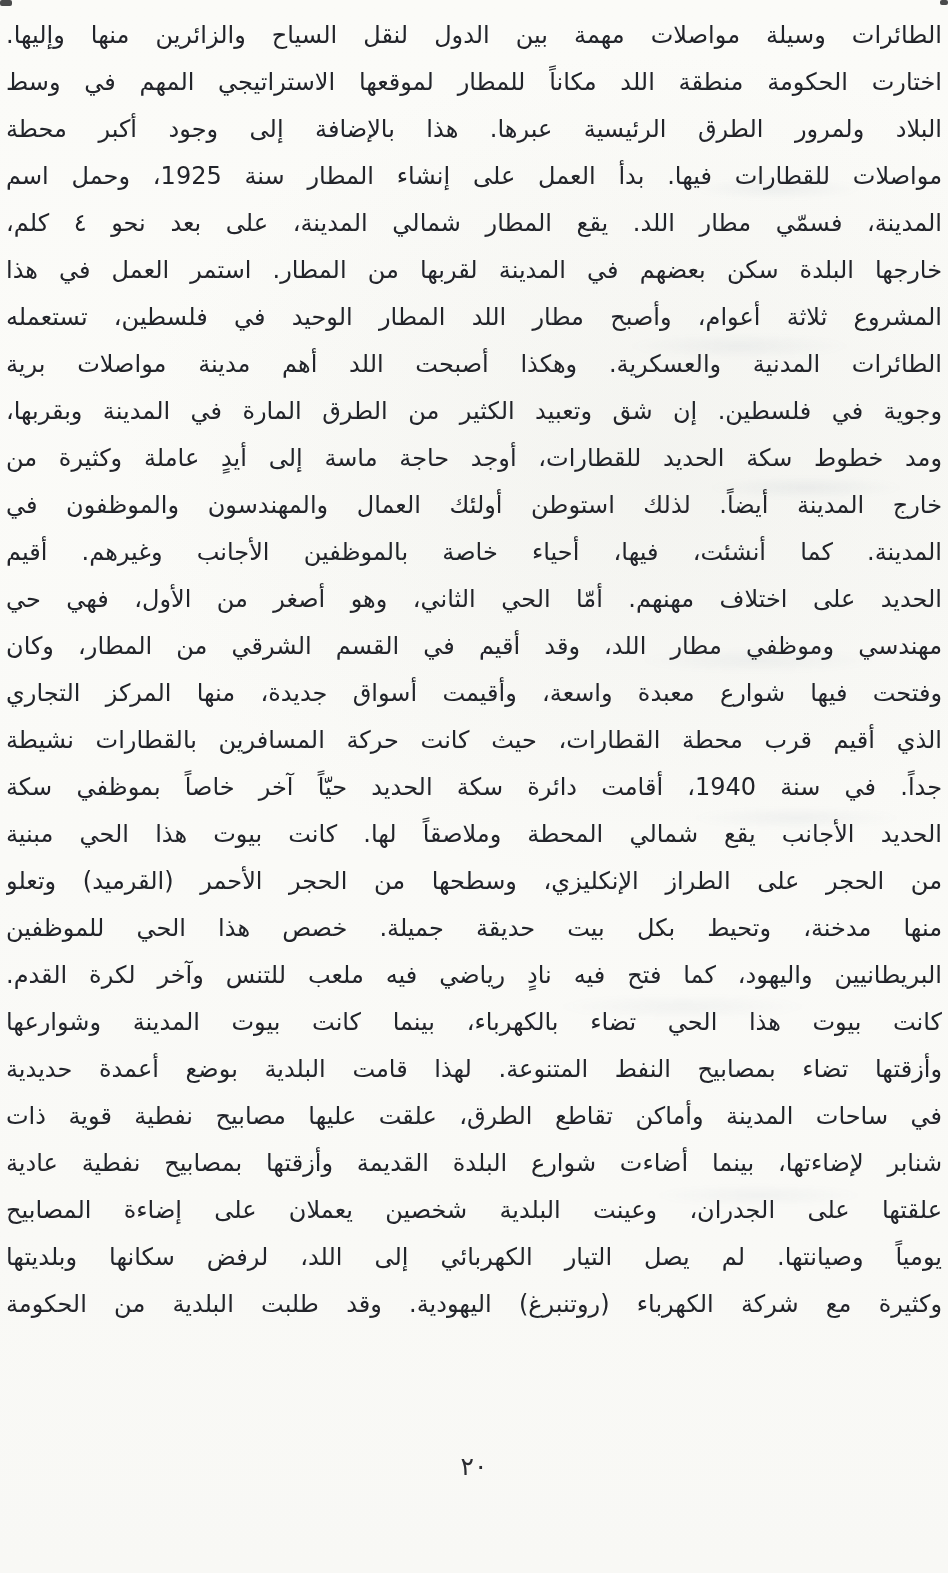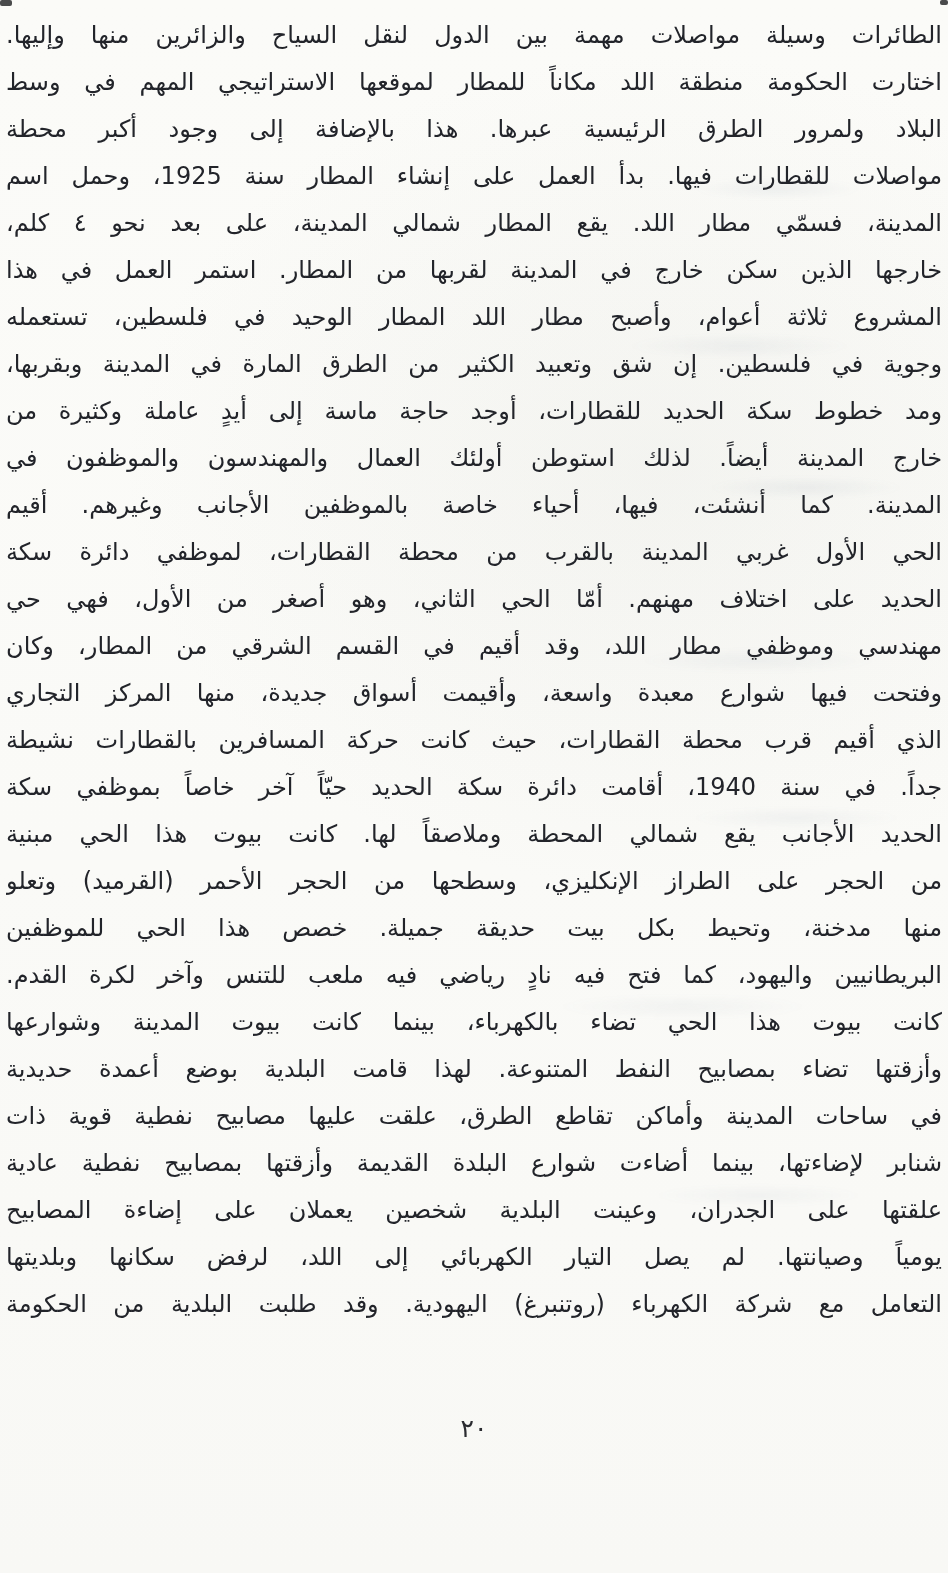--- a/index.html
+++ b/index.html
@@ -55,21 +55,21 @@
     line-height: 47px;
     font-size: 24px;
     text-align: justify;
     text-align-last: justify;
     text-justify: inter-word;
     white-space: normal;
     overflow: hidden;
   }
   .page-number {
     position: absolute;
-    top: 1414px;
+    top: 1452px;
     left: 0;
     right: 0;
     text-align: center;
     font-size: 25px;
     letter-spacing: 2px;
     color: #2a2b30;
   }
 </style>
 </head>
 <body>
@@ -77,38 +77,38 @@
 <div class="page">
   <div class="bleed"></div>
   <div class="corner-mark tl"></div>
   <div class="corner-mark tr"></div>
   <div class="text-block" id="text-block">
       <div class="line">الطائرات وسيلة مواصلات مهمة بين الدول لنقل السياح والزائرين منها وإليها.</div>
       <div class="line">اختارت الحكومة منطقة اللد مكاناً للمطار لموقعها الاستراتيجي المهم في وسط</div>
       <div class="line">البلاد ولمرور الطرق الرئيسية عبرها. هذا بالإضافة إلى وجود أكبر محطة</div>
       <div class="line">مواصلات للقطارات فيها. بدأ العمل على إنشاء المطار سنة 1925، وحمل اسم</div>
       <div class="line">المدينة، فسمّي مطار اللد. يقع المطار شمالي المدينة، على بعد نحو ٤ كلم،</div>
-      <div class="line">خارجها الذين سكن خارج في المدينة لقربها من المطار. استمر العمل في هذا</div>
+      <div class="line">خارجها البلدة سكن بعضهم في المدينة لقربها من المطار. استمر العمل في هذا</div>
       <div class="line">المشروع ثلاثة أعوام، وأصبح مطار اللد المطار الوحيد في فلسطين، تستعمله</div>
+      <div class="line">الطائرات المدنية والعسكرية. وهكذا أصبحت اللد أهم مدينة مواصلات برية</div>
       <div class="line">وجوية في فلسطين. إن شق وتعبيد الكثير من الطرق المارة في المدينة وبقربها،</div>
       <div class="line">ومد خطوط سكة الحديد للقطارات، أوجد حاجة ماسة إلى أيدٍ عاملة وكثيرة من</div>
       <div class="line">خارج المدينة أيضاً. لذلك استوطن أولئك العمال والمهندسون والموظفون في</div>
       <div class="line">المدينة. كما أنشئت، فيها، أحياء خاصة بالموظفين الأجانب وغيرهم. أقيم</div>
-      <div class="line">الحي الأول غربي المدينة بالقرب من محطة القطارات، لموظفي دائرة سكة</div>
       <div class="line">الحديد على اختلاف مهنهم. أمّا الحي الثاني، وهو أصغر من الأول، فهي حي</div>
       <div class="line">مهندسي وموظفي مطار اللد، وقد أقيم في القسم الشرقي من المطار، وكان</div>
       <div class="line">وفتحت فيها شوارع معبدة واسعة، وأقيمت أسواق جديدة، منها المركز التجاري</div>
       <div class="line">الذي أقيم قرب محطة القطارات، حيث كانت حركة المسافرين بالقطارات نشيطة</div>
       <div class="line">جداً. في سنة 1940، أقامت دائرة سكة الحديد حيّاً آخر خاصاً بموظفي سكة</div>
       <div class="line">الحديد الأجانب يقع شمالي المحطة وملاصقاً لها. كانت بيوت هذا الحي مبنية</div>
       <div class="line">من الحجر على الطراز الإنكليزي، وسطحها من الحجر الأحمر (القرميد) وتعلو</div>
       <div class="line">منها مدخنة، وتحيط بكل بيت حديقة جميلة. خصص هذا الحي للموظفين</div>
       <div class="line">البريطانيين واليهود، كما فتح فيه نادٍ رياضي فيه ملعب للتنس وآخر لكرة القدم.</div>
       <div class="line">كانت بيوت هذا الحي تضاء بالكهرباء، بينما كانت بيوت المدينة وشوارعها</div>
       <div class="line">وأزقتها تضاء بمصابيح النفط المتنوعة. لهذا قامت البلدية بوضع أعمدة حديدية</div>
       <div class="line">في ساحات المدينة وأماكن تقاطع الطرق، علقت عليها مصابيح نفطية قوية ذات</div>
       <div class="line">شنابر لإضاءتها، بينما أضاءت شوارع البلدة القديمة وأزقتها بمصابيح نفطية عادية</div>
       <div class="line">علقتها على الجدران، وعينت البلدية شخصين يعملان على إضاءة المصابيح</div>
       <div class="line">يومياً وصيانتها. لم يصل التيار الكهربائي إلى اللد، لرفض سكانها وبلديتها</div>
-      <div class="line">التعامل مع شركة الكهرباء (روتنبرغ) اليهودية. وقد طلبت البلدية من الحكومة</div>
+      <div class="line">وكثيرة مع شركة الكهرباء (روتنبرغ) اليهودية. وقد طلبت البلدية من الحكومة</div>
     </div>
   <div class="page-number">٢٠</div>
 </div>
 
 </body></html>

